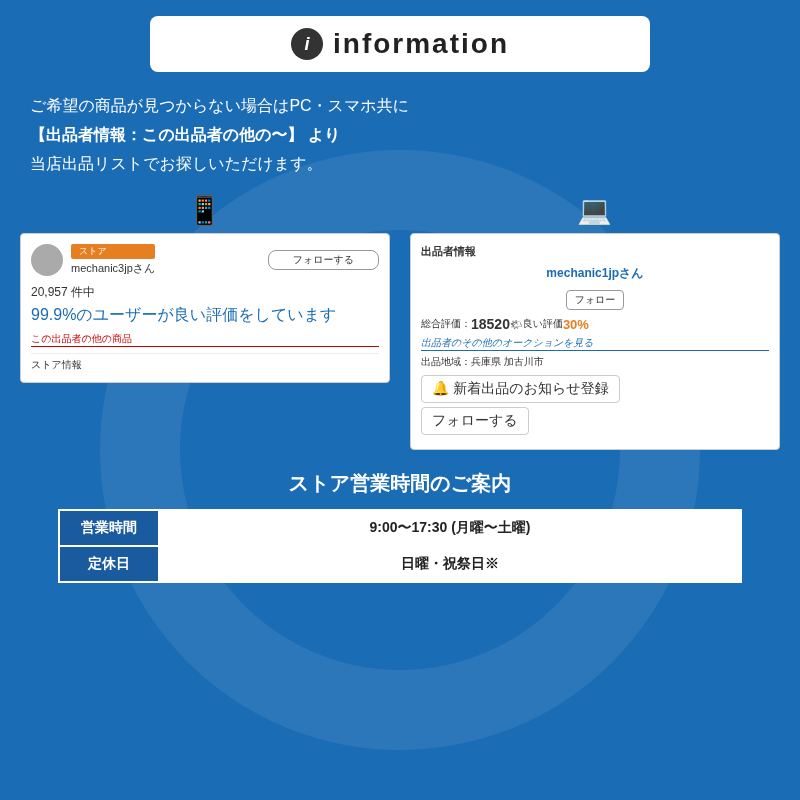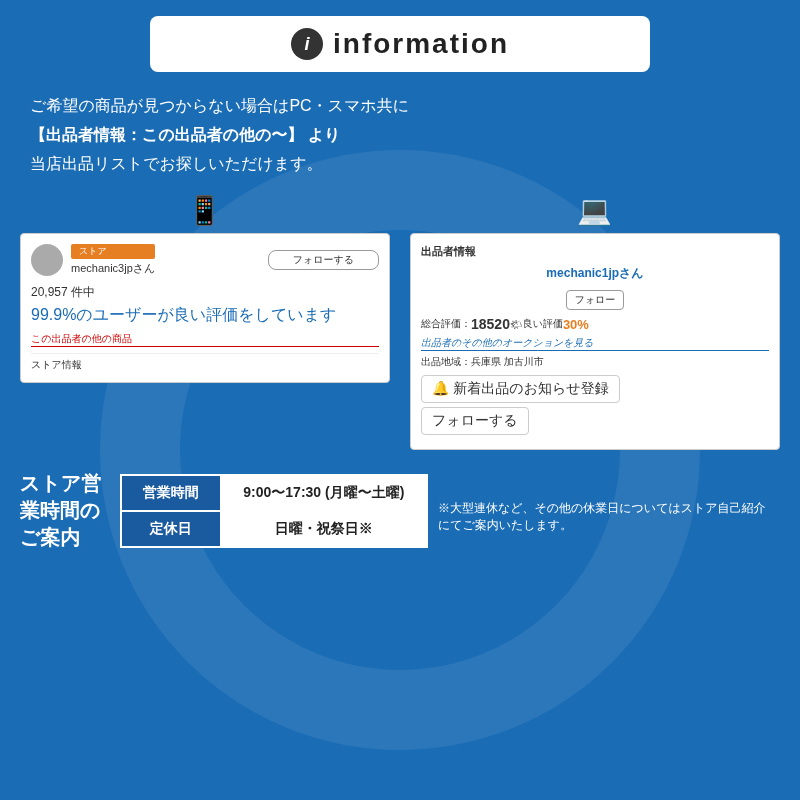--- a/index.html
+++ b/index.html
@@ -259,21 +259,21 @@
       font-size: 14px;
       color: #333;
       margin-bottom: 4px;
       display: inline-block;
     }
 
     
     .store-hours {
       width: 100%;
       display: flex;
-      flex-direction: row;
+      flex-direction: column;
       align-items: center;
     }
 
     .store-hours-title {
       color: white;
       font-size: 20px;
       font-weight: bold;
       margin-bottom: 12px;
     }
 
@@ -393,16 +393,15 @@
           <tr>
         <td class="label-cell">営業時間</td>
         <td class="value-cell">9:00〜17:30 (月曜〜土曜)</td>
       </tr>
       <tr>
         <td class="label-cell">定休日</td>
         <td class="value-cell">日曜・祝祭日※</td>
       </tr>
     </tbody>
       </table>
-    <div class="footnote">※大型連休など、その他の休業日についてはストア自己紹介にてご案内いたします。</div>
   </div>
 
 </div>
 
 </body></html>

